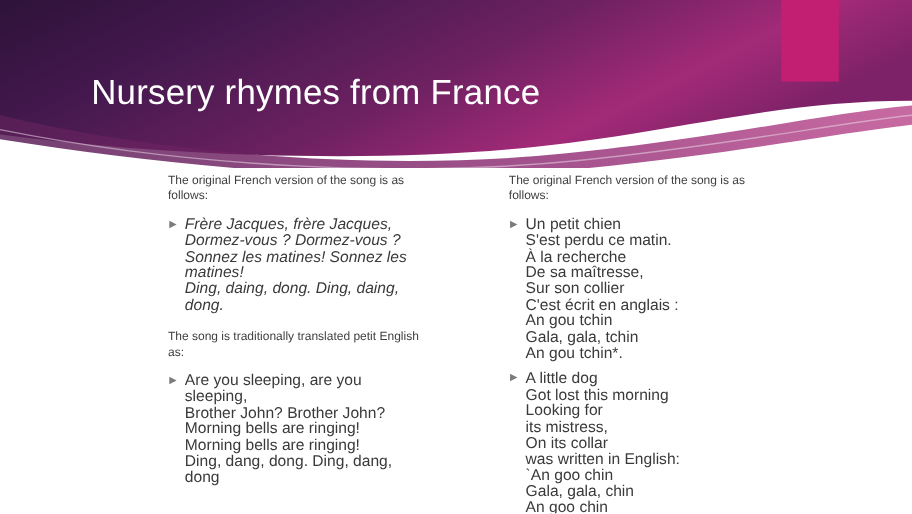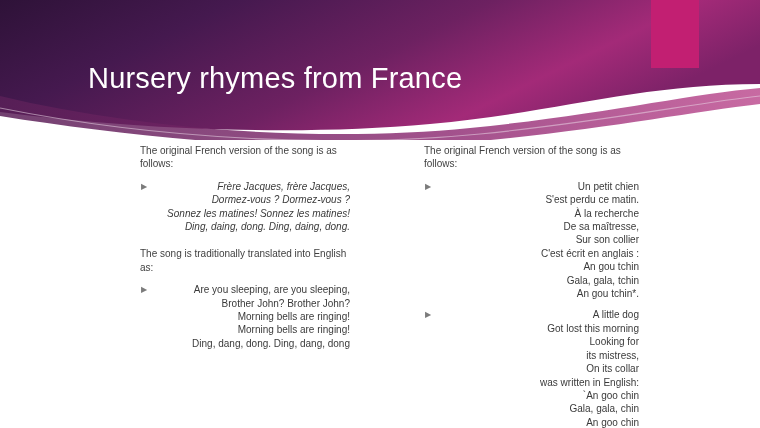--- a/index.html
+++ b/index.html
@@ -30,21 +30,21 @@
   .accent-rect {
     position: absolute;
     left: 651px; top: 0;
     width: 48px; height: 68px;
     background: #c21f72;
   }
 
   
   .slide-title {
     position: absolute;
-    left: 88px; top: 62px;
+    left: 76px; top: 62px;
     font-size: 29px;
     font-weight: 400;
     color: #ffffff;
     letter-spacing: 0.2px;
     white-space: nowrap;
     font-family: "Liberation Sans", sans-serif;
   }
 
   
   .col {
@@ -74,24 +74,23 @@
     flex: 0 0 auto;
     width: 14px;
     color: #7b7b7b;
     font-size: 8px;
     line-height: 13.4px;
     padding-left: 1px;
   }
   .bullet-body {
     flex: 1 1 auto;
     white-space: pre-line;
-    font-size: 10px;
+    font-size: 13px;
     line-height: 13.4px;
     color: #3a3a3a;
-    text-align: right;
   }
   .italic { font-style: italic; }
 </style>
 </head>
 <body>
 
 <div class="slide">
 
   <div class="header-band">
     <svg width="760" height="140" viewBox="0 0 760 140" xmlns="http://www.w3.org/2000/svg">
@@ -125,21 +124,21 @@
     <p class="lead">The original French version of the song is as follows:</p>
 
     <div class="bullet-row">
       <span class="bullet-mark">▶</span>
       <span class="bullet-body italic">Frère Jacques, frère Jacques,
 Dormez-vous ? Dormez-vous ?
 Sonnez les matines! Sonnez les matines!
 Ding, daing, dong. Ding, daing, dong.</span>
     </div>
 
-    <p class="lead second">The song is traditionally translated into English as:</p>
+    <p class="lead second">The song is traditionally translated petit English as:</p>
 
     <div class="bullet-row">
       <span class="bullet-mark">▶</span>
       <span class="bullet-body">Are you sleeping, are you sleeping,
 Brother John? Brother John?
 Morning bells are ringing!
 Morning bells are ringing!
 Ding, dang, dong. Ding, dang, dong</span>
     </div>
   </div>

